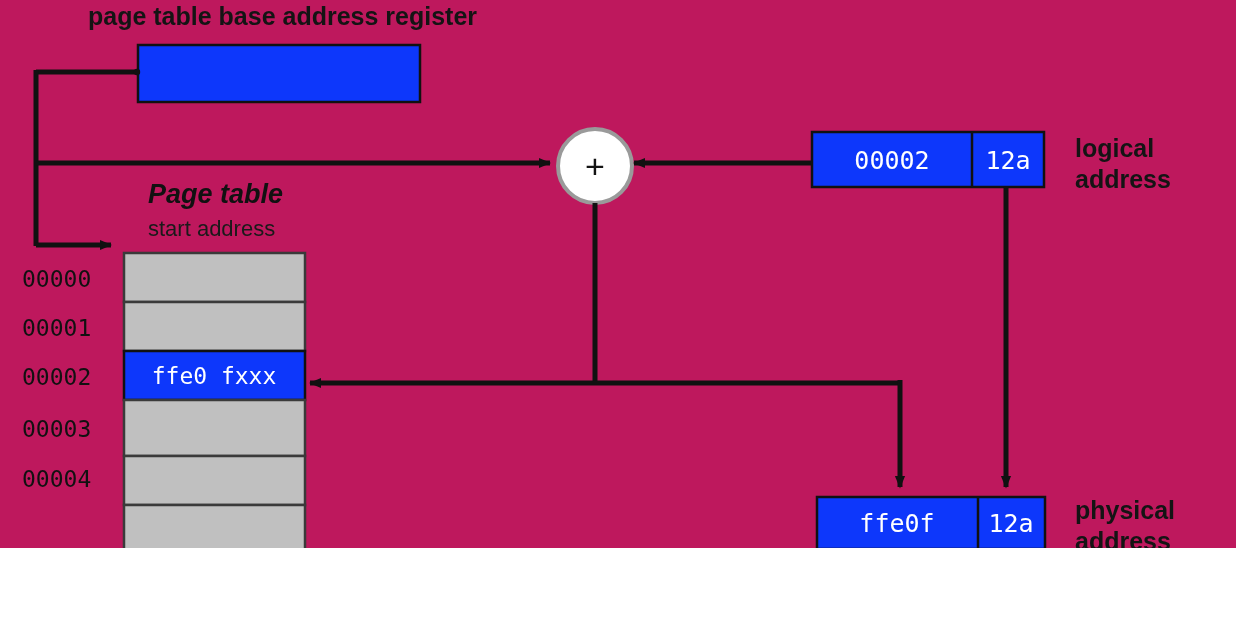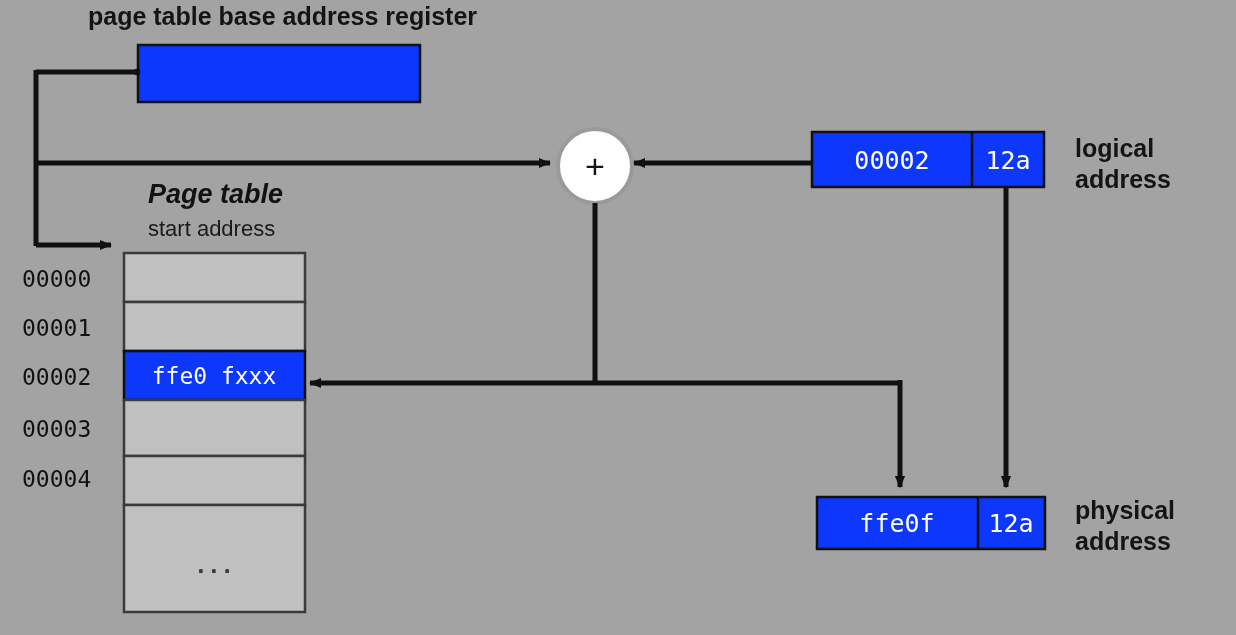--- a/index.html
+++ b/index.html
@@ -7,22 +7,22 @@
     margin: 0;
     padding: 0;
     background: #ffffff;
   }
   body {
     font-family: "Liberation Sans", sans-serif;
   }
   #stage {
     position: relative;
     width: 1236px;
-    height: 635px;
-    background: #a3a3a3;
+    height: 548px;
+    background: #be185d;
     overflow: hidden;
   }
   #diagram {
     position: absolute;
     top: 0;
     left: 0;
     width: 1236px;
     height: 635px;
     display: block;
   }

